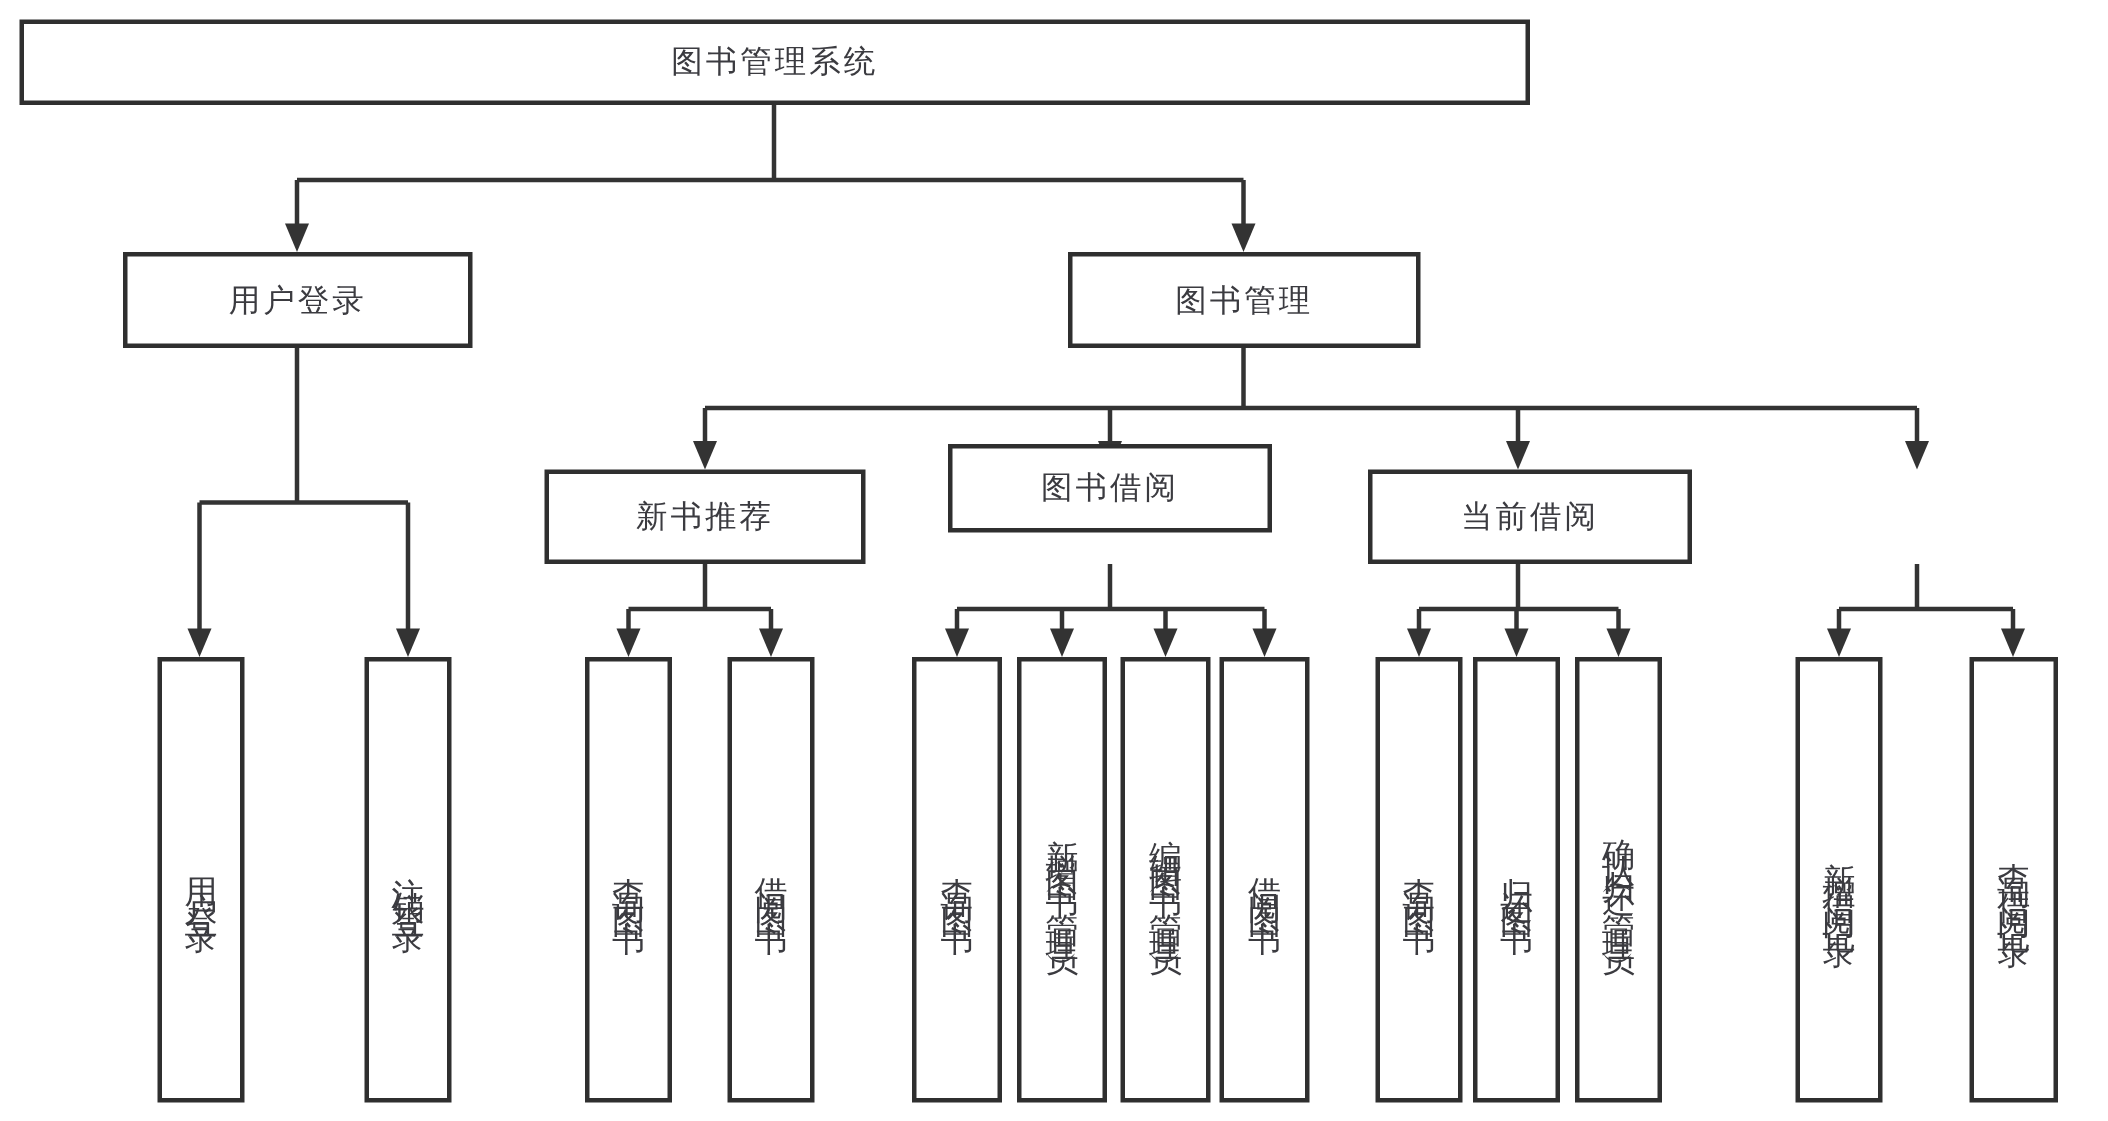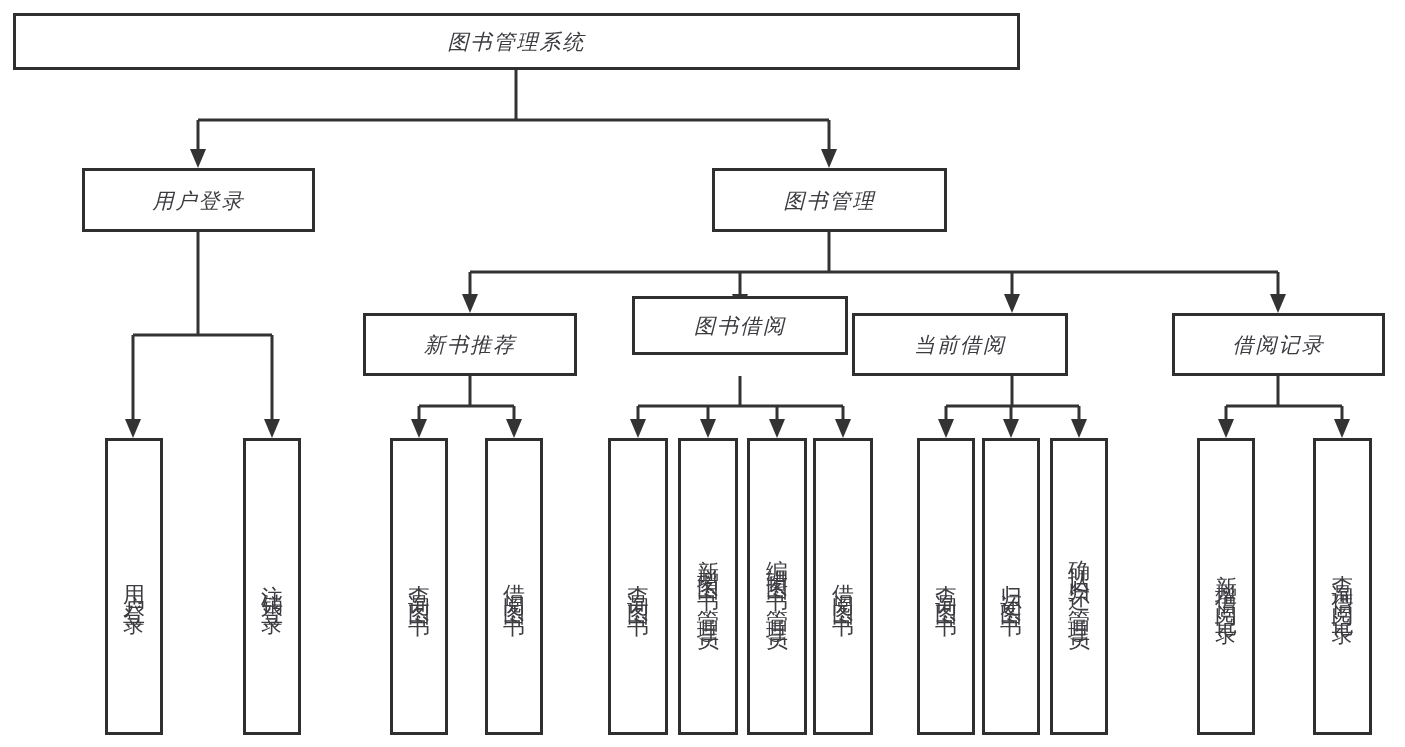--- a/index.html
+++ b/index.html
@@ -25,21 +25,21 @@
     box-sizing:border-box;
     background:#fff;
     border:3px solid var(--border);
     display:flex;align-items:center;justify-content:center;
     font-size:21px;
     letter-spacing:2px;
     color:var(--text);
     z-index:2;
     text-align:center;
   }
-  .node .hlabel{white-space:nowrap;line-height:1;font-style:italic;}
+  .node .hlabel{white-space:nowrap;line-height:1;}
   .leaf .vtext{
     writing-mode:vertical-rl;
     text-orientation:mixed;
     letter-spacing:10px;
     font-size:22px;
     line-height:1;
   }
   .watermark{
     position:absolute;
     left:1186px;top:716px;
@@ -120,25 +120,22 @@
   <div class="node" style="left:363px;top:313px;width:214px;height:63px">
     <span class="hlabel">新书推荐</span>
   </div>
 
   <div class="node" style="left:712px;top:168px;width:235px;height:64px">
     <span class="hlabel">图书管理</span>
   </div>
   <div class="node" style="left:632px;top:296px;width:216px;height:59px">
     <span class="hlabel">图书借阅</span>
   </div>
-  <div class="node" style="left:852px;top:313px;width:216px;height:63px">
+  <div class="node" style="left:912px;top:313px;width:216px;height:63px">
     <span class="hlabel">当前借阅</span>
-  </div>
-  <div class="node" style="left:1172px;top:313px;width:213px;height:63px">
-    <span class="hlabel">借阅记录</span>
   </div>
 
   <div class="node leaf" style="left:105px;top:438px;width:58px;height:297px">
     <span class="vtext">用户登录</span>
   </div>
   <div class="node leaf" style="left:243px;top:438px;width:58px;height:297px">
     <span class="vtext">注销登录</span>
   </div>
 
   <div class="node leaf" style="left:390px;top:438px;width:58px;height:297px">

